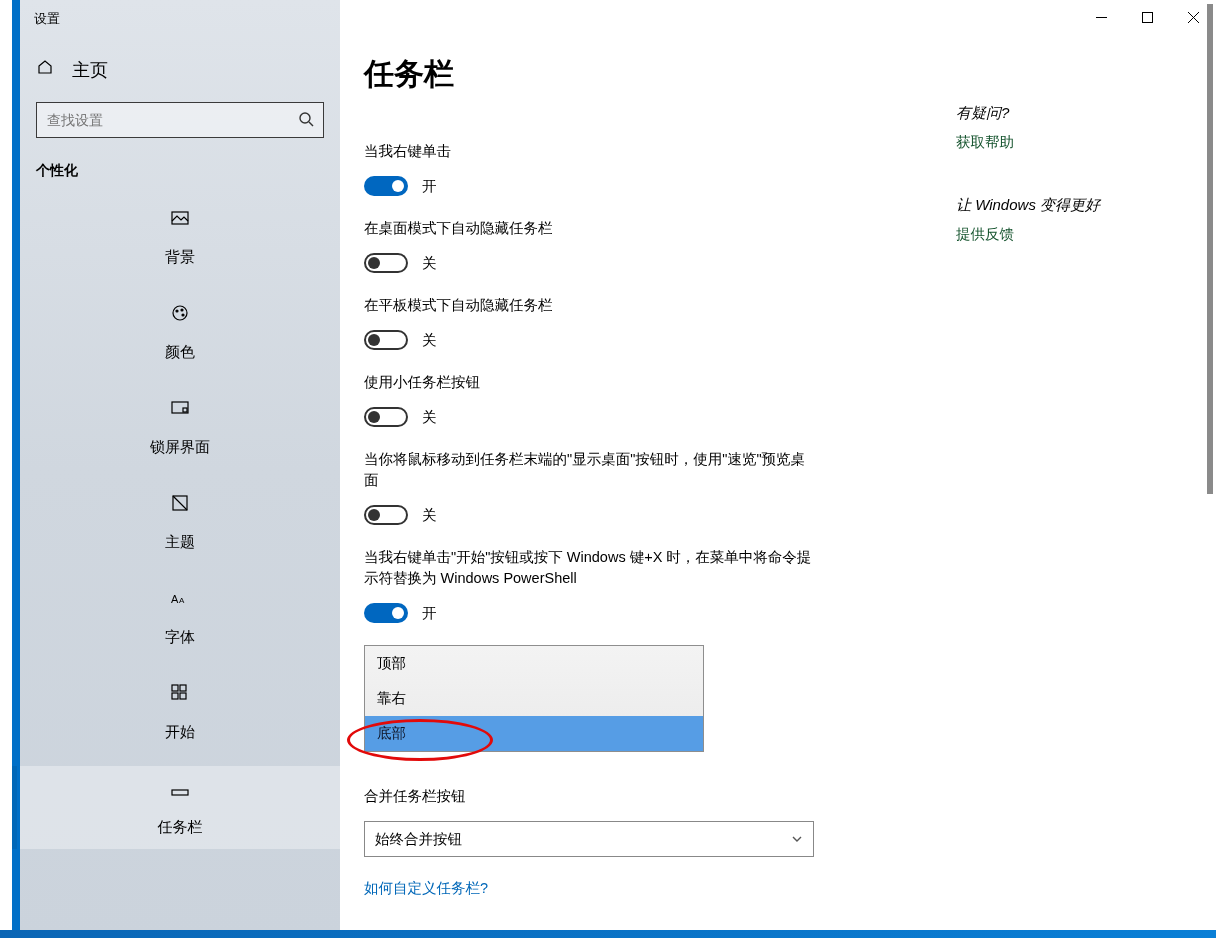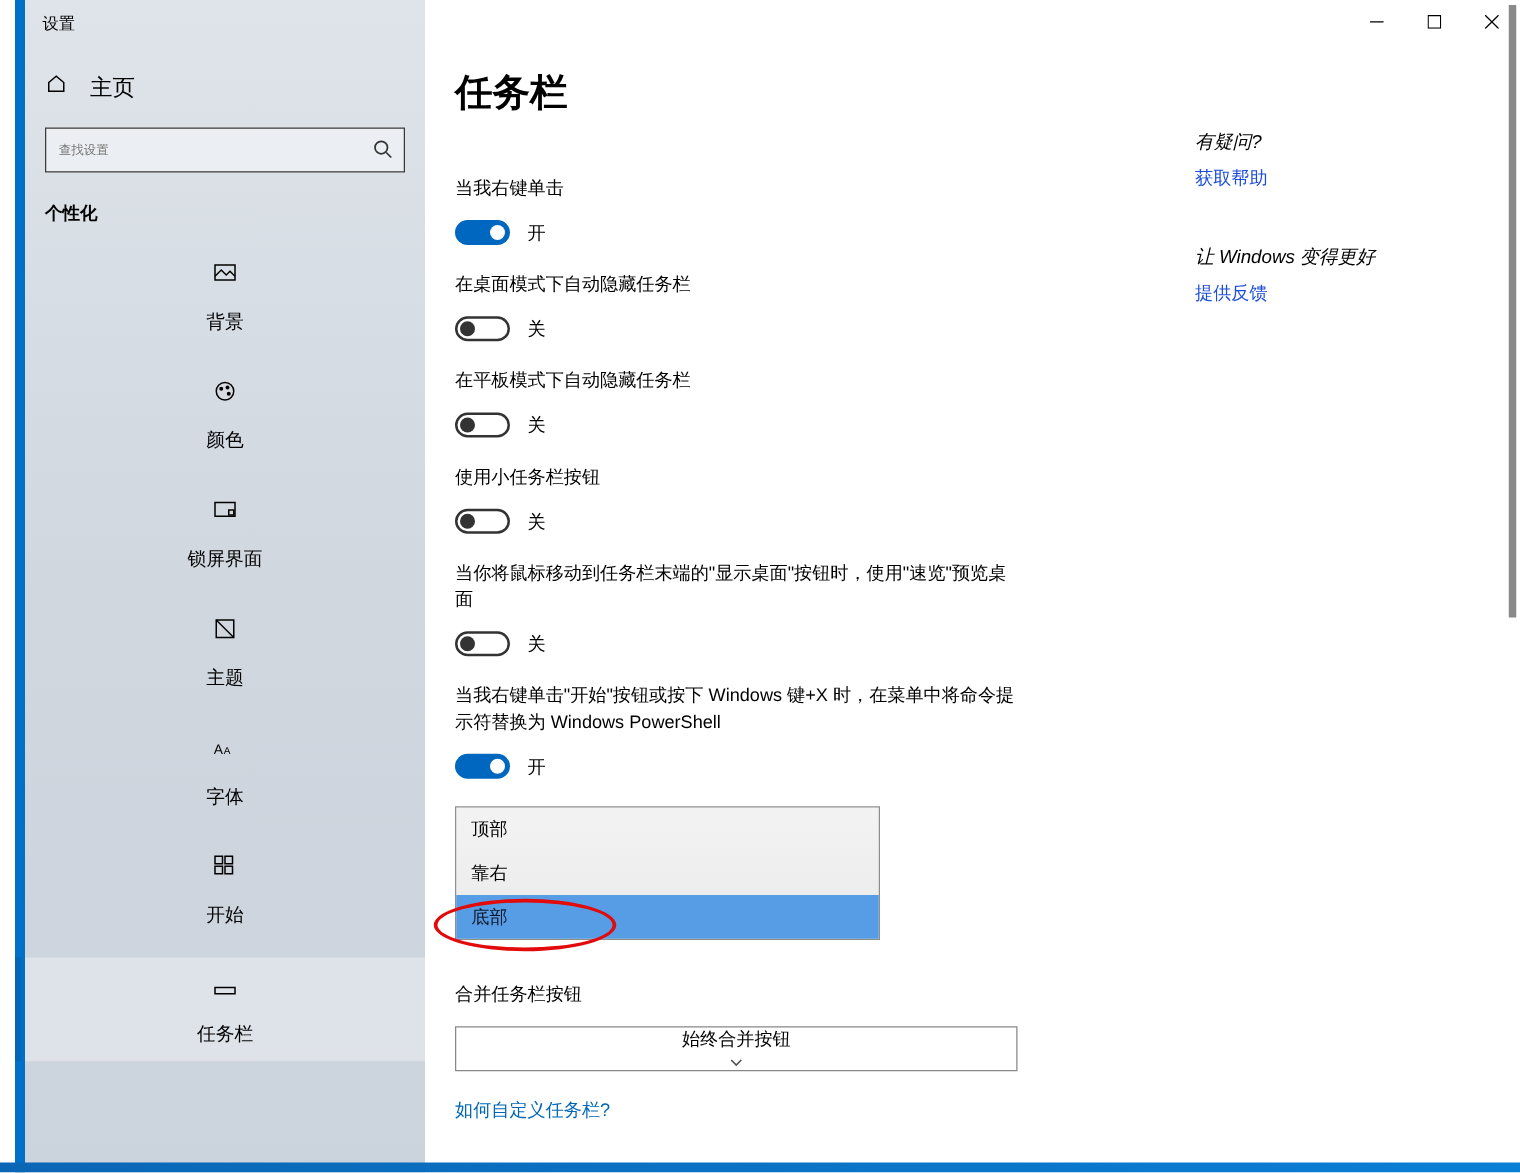--- a/index.html
+++ b/index.html
@@ -7,21 +7,21 @@
 
   .app-window { display: flex; width: 100%; height: 100%; background: #fff; padding-left: 12px; }
 
   
   .sidebar { width: 328px; background: linear-gradient(180deg, #dfe4ea 0%, #d0d7df 50%, #cbd3dc 100%); position: relative; border-left: 8px solid #006fc7; }
   .sidebar-inner { padding: 0; }
   .sb-title { font-size: 13px; padding: 10px 14px 18px 14px; color: #000; }
   .sb-home { display: flex; align-items: flex-start; gap: 18px; padding: 12px 16px; font-size: 18px; cursor: pointer; }
   .sb-home .icon { width:18px; height:18px; display:flex; align-items:center; justify-content:center;}
   .sb-search { margin: 8px 16px 20px 16px; position: relative; }
-  .sb-search input { width: 100%; height: 36px; padding: 0 34px 0 10px; font-size: 10px; border: 1px solid #3a3a3a; background: rgba(255,255,255,0.45); outline:none;}
+  .sb-search input { width: 100%; height: 36px; padding: 0 34px 0 10px; font-size: 14px; border: 1px solid #3a3a3a; background: rgba(255,255,255,0.45); outline:none;}
   .sb-search .mag { position: absolute; right: 10px; top: 9px; width:16px;height:16px; color:#333;}
   .sb-section-label { font-size: 14px; font-weight: 600; padding: 4px 16px 16px 16px; }
   .sb-item { display:flex; align-items:center; gap:20px; padding: 12px 16px 12px 16px; font-size:15px; cursor:pointer; position:relative; margin-bottom: 12px; flex-direction: column;}
   .sb-item .icon { width:20px; height:20px; display:flex; align-items:center; justify-content:center; }
   .sb-item.active::before { content:""; position:absolute; left:-8px; top:0; bottom:0; width:5px; background:#0067b8;}
   .sb-item.active { background: rgba(255,255,255,0.35);}
 
   
   .win-controls { position:absolute; top:0; right:0; height:34px; display:flex; }
   .win-btn { width:46px; height:34px; display:flex; align-items:center; justify-content:center; cursor:pointer; }
@@ -43,28 +43,28 @@
   .toggle-state { font-size:14.5px; }
   .link { color:#0067b8; font-size:14.5px; cursor:pointer; margin: 18px 0; display:block;}
 
   
   .dropdown-popup { width: 340px; background: linear-gradient(180deg,#f3f3f3,#eaeaea); border:1px solid #8e8e8e; position:relative; margin-top:6px; margin-left:0;}
   .dd-option { padding: 8px 12px; font-size:14.5px; cursor:pointer;}
   .dd-option.selected { background:#569de5; color:#0f172a;}
   .circle-mark { position:absolute; width:146px; height:42px; border:3px solid #e20a0a; border-radius:50%; left:-18px; bottom:-10px; pointer-events:none;}
 
   
-  .select-box { width:450px; height:36px; border:1px solid #888; display:flex; align-items:center; justify-content:space-between; padding:0 10px; font-size:14.5px; cursor:pointer; margin-top:10px;flex-direction:column;}
+  .select-box { width:450px; height:36px; border:1px solid #888; display:flex; align-items:center; justify-content:space-between; padding:0 10px; font-size:14.5px; cursor:pointer; margin-top:10px;}
   .select-box .chev { width:12px;height:12px;}
 
   
   .right-col { position:absolute; top:104px; right:30px; width:230px;}
   .right-block { margin-bottom: 44px;}
   .right-block h3 { font-size:15px; font-weight:400; margin-bottom:10px;font-style:italic;}
-  .right-block a { font-size:14.5px; color:#1d4ed8; cursor:pointer;font-family:Liberation Mono, monospace;}
+  .right-block a { font-size:14.5px; color:#14532d; cursor:pointer;font-family:Liberation Mono, monospace;}
 
   
   .fake-scroll { position:absolute; right:2px; top:2px; width:10px; bottom:2px; background:transparent;}
   .fake-scroll .thumb { width:6px; background:#8a8a8a; position:absolute; right:1px; top:2px; height:490px;}
 
   
   .desktop-sliver { position:absolute; left:0; right:0; bottom:0; height:8px; background:linear-gradient(90deg,#0b66b5,#0a7fd6); }
 
   svg { display:block; }
 </style>

